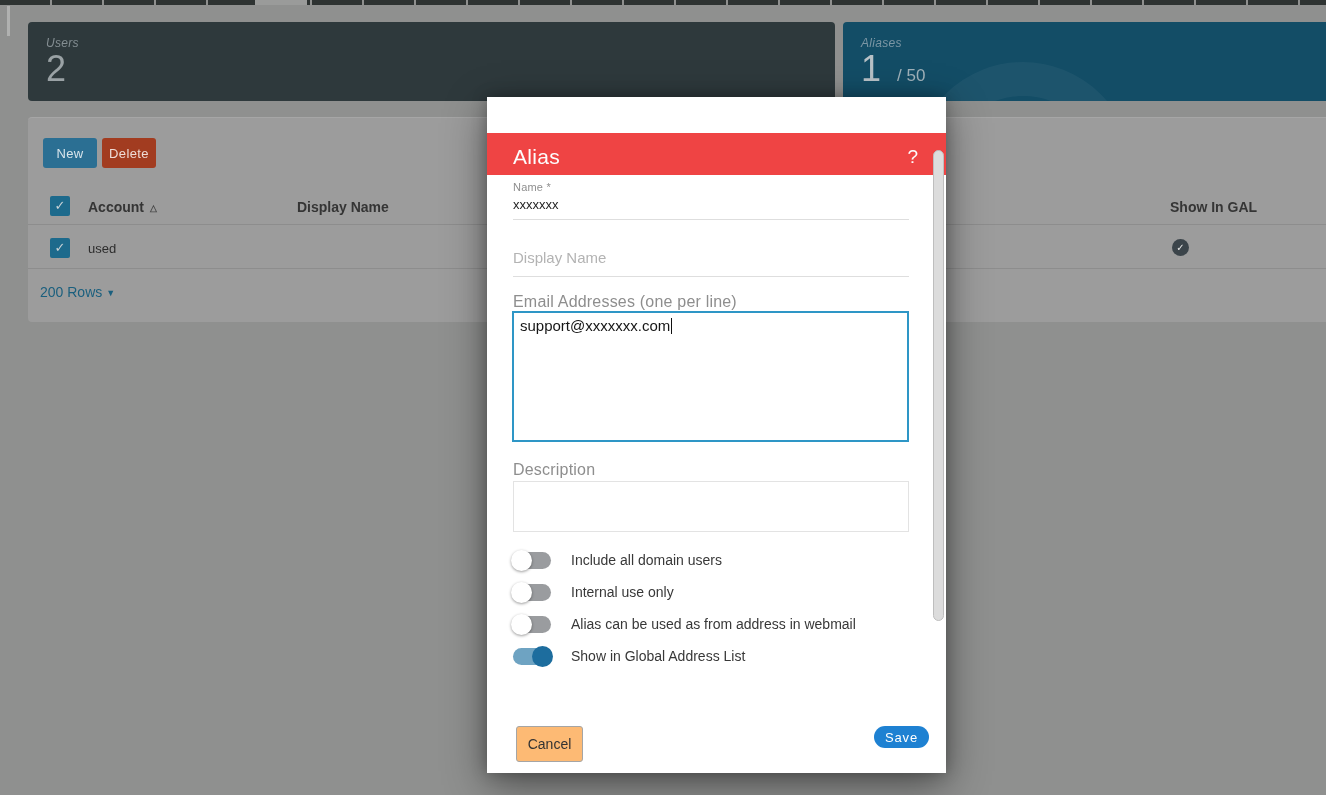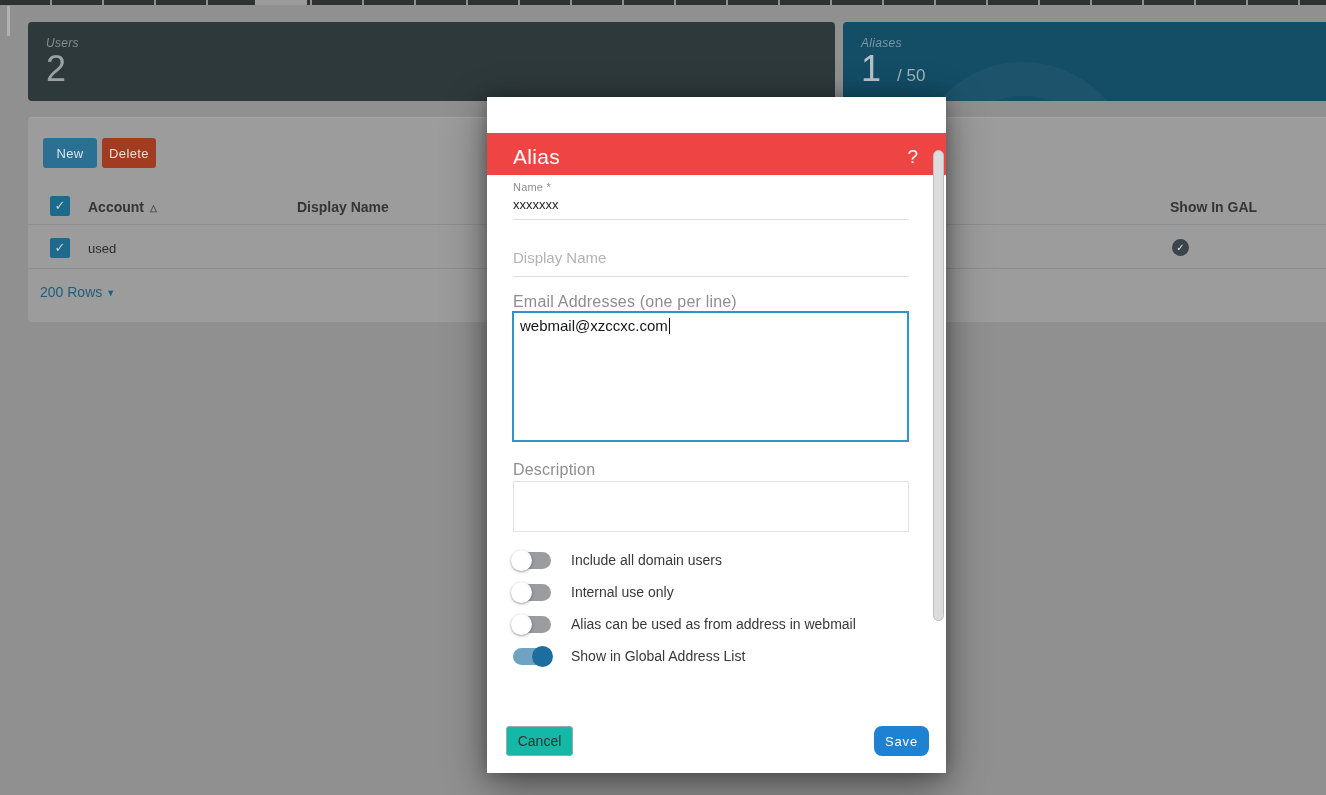--- a/index.html
+++ b/index.html
@@ -78,24 +78,24 @@
   .toggle { position:relative; width:38px; height:17px; margin-right:20px; flex:0 0 auto; }
   .track { position:absolute; left:0; right:0; top:0; bottom:0; border-radius:9px; background:#9a9c9f; }
   .knob { position:absolute; top:-2px; left:-2px; width:21px; height:21px; border-radius:50%;
     background:#fff; box-shadow:0 1px 3px rgba(0,0,0,0.4); }
   .toggle-row[data-state="on"] .track { background:#6ea3c2; }
   .toggle-row[data-state="on"] .knob { left:auto; right:-2px; background:var(--toggle-on,#1d6d9e); box-shadow:none; }
   .toggle-row[data-state="off_disabled"] .track { background:#e7e4e7; }
   .toggle-row[data-state="off_disabled"] .knob { box-shadow:0 1px 2px rgba(0,0,0,0.18); }
   .toggle-label { font-size:14px; color:#383838; white-space:nowrap; }
 
-  .btn-cancel { position:absolute; left:19px; top:629px; width:67px; height:30px; background:#14b8a6;
+  .btn-cancel { position:absolute; left:29px; top:629px; width:67px; height:36px; background:#fdba74;
     border:1px solid #a5a5a5; border-radius:3px; font-size:14px; color:#333; font-family:inherit; }
-  .btn-save { position:absolute; right:17px; top:629px; width:55px; height:30px;
-    background:var(--save-button,#1e81d2); border:none; border-radius:8px;
+  .btn-save { position:absolute; right:17px; top:629px; width:55px; height:22px;
+    background:var(--save-button,#1e81d2); border:none; border-radius:13px;
     font-size:13px; letter-spacing:0.8px; color:#fff; font-family:inherit; }
   .scroll-thumb { position:absolute; right:2px; top:53px; width:11px; height:471px;
     background:#dcdcdc; border:1px solid #bebebe; border-radius:6px; }
 </style>
 </head>
 <body>
 
 <div class="tabstrip"></div>
 <div class="tab-active"></div>
 <div class="left-sliver"></div>
@@ -155,21 +155,21 @@
 
   <div class="fld-label" style="top:84px;">Name *</div>
   <div class="fld-value" style="top:100px;">xxxxxxx</div>
   <div class="underline" style="top:122px;"></div>
 
   <div class="placeholder" style="top:152px;">Display Name</div>
   <div class="underline" style="top:179px;"></div>
 
   <div class="fld-label fld-label-md" style="top:196px;">Email Addresses (one per line)</div>
   <div class="email-area">
-    <span>webmail@xzccxc.com</span><span class="caret"></span>
+    <span>support@xxxxxxx.com</span><span class="caret"></span>
   </div>
 
   <div class="fld-label fld-label-md" style="top:364px;">Description</div>
   <div class="desc-area"></div>
 
   <div class="toggles">
     <div class="toggle-row" data-state="off">
       <span class="toggle">
           <span class="track"></span>
           <span class="knob"></span>

